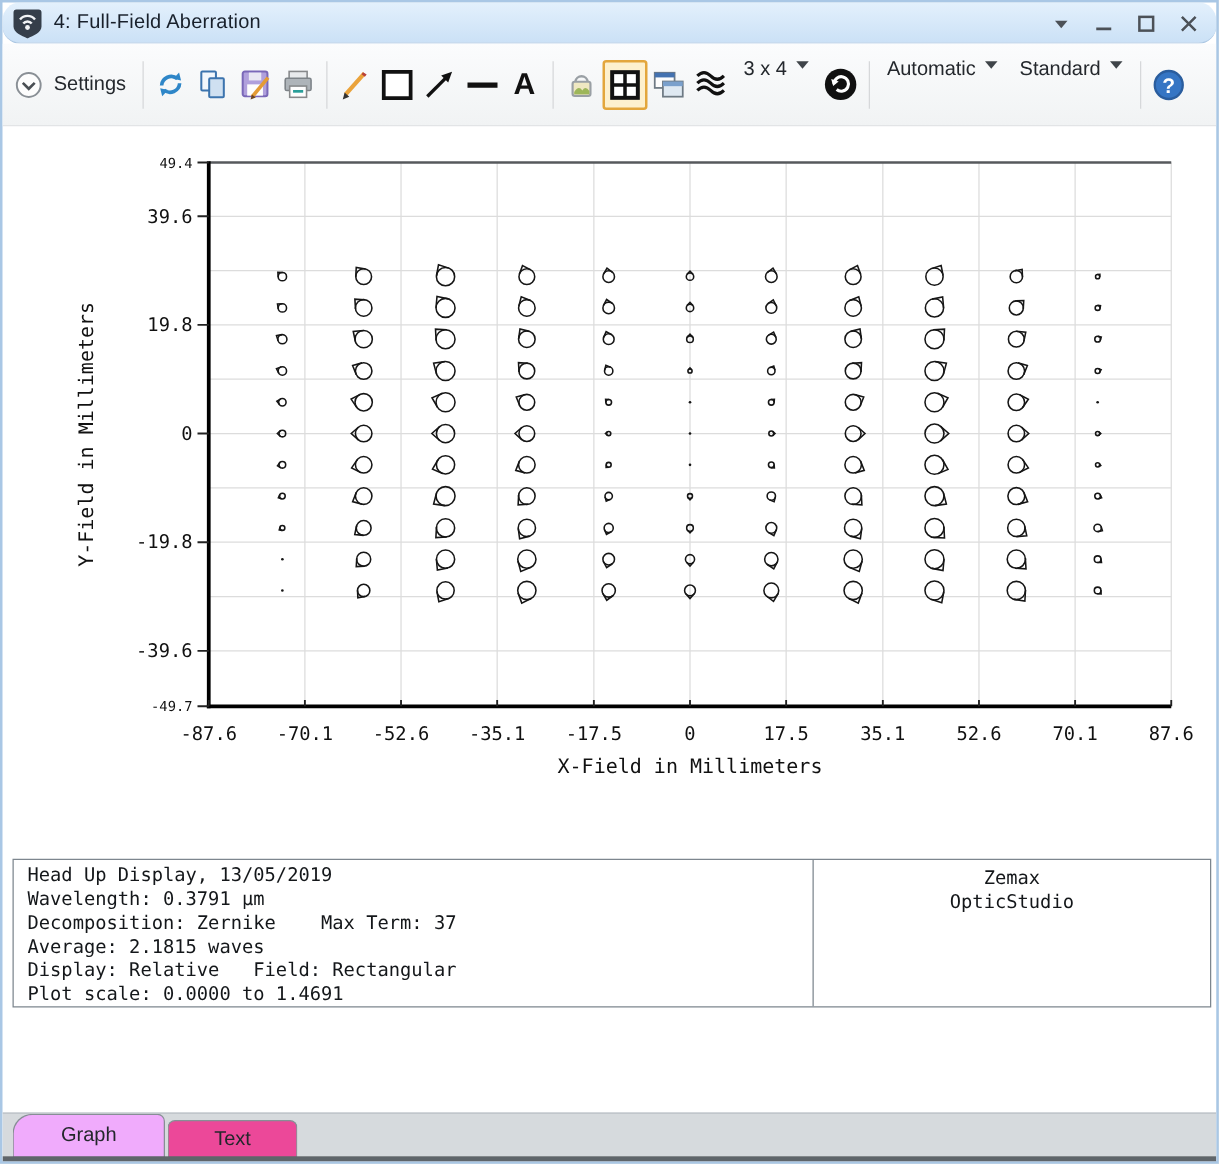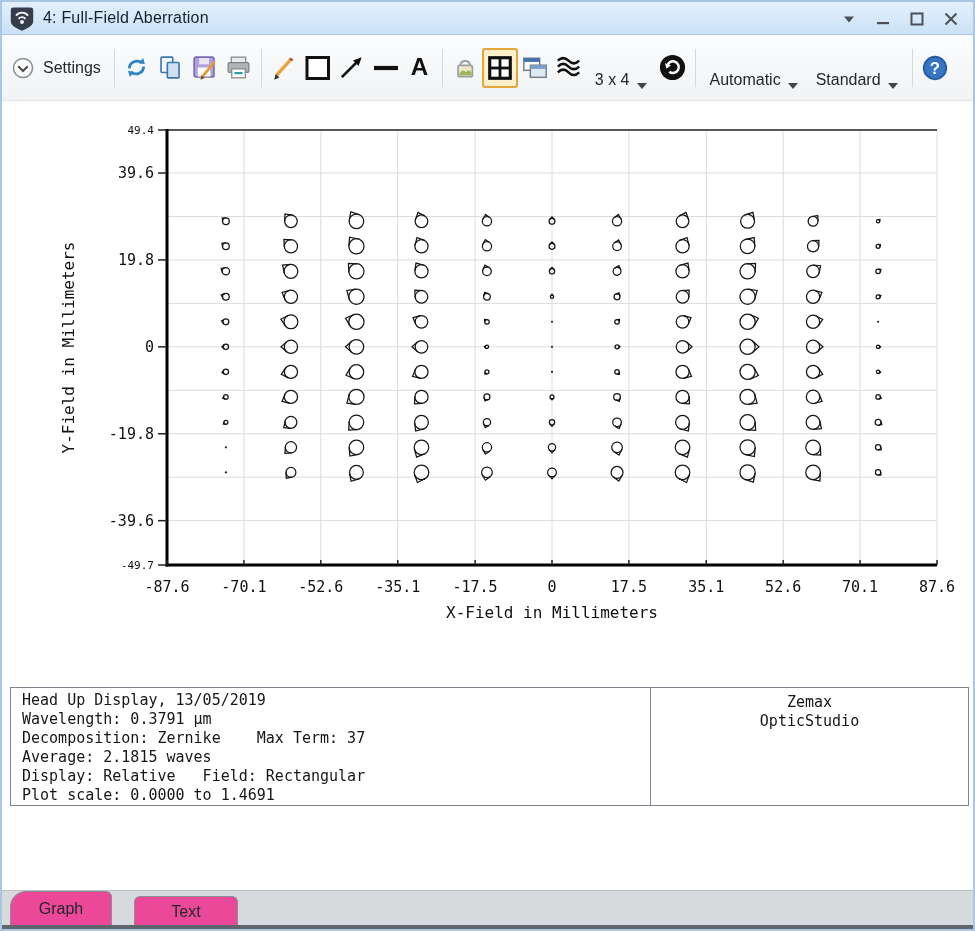--- a/index.html
+++ b/index.html
@@ -7,39 +7,39 @@
   #window {
     position:relative; width:975px; height:931px; background:#ffffff;
     border:2px solid #a9c7e5; outline:1px solid #6e9cc9; overflow:hidden;
     font-family:"Liberation Sans", sans-serif;
   }
   
   .titlebar {
     position:absolute; left:0; top:0; right:0; height:33px;
     background:linear-gradient(#e3f0fc,#cbe1f6);
     border-bottom:1px solid #aac6e2;
-    display:flex; align-items:center; padding-left:8px;
+    display:flex; align-items:center; padding-left:8px;border-radius:14px;
   }
   .titlebar .app-icon { width:24px; height:26px; margin-right:9px; flex:0 0 auto; }
   .title-text { font-size:16px; color:#18202b; letter-spacing:.2px; }
   .win-controls { position:absolute; right:8px; top:0; height:33px; display:flex; align-items:center; gap:6px; }
   .win-btn { width:28px; height:24px; display:flex; align-items:center; justify-content:center; cursor:default; }
   
   .toolbar {
     position:absolute; left:0; top:33px; right:0; height:66px;
     background:linear-gradient(#fbfcfd,#f1f3f4);
     border-bottom:1px solid #e2e4e6;
     display:flex; align-items:center; padding:0 6px;
   }
   .tb-sep { width:1px; height:38px; background:#d6d8da; margin:0 5px; flex:0 0 auter; }
   .tb-btn { height:42px; min-width:34px; display:flex; align-items:center; justify-content:center;
             border-radius:3px; padding:0 2px; }
   .settings-btn { display:flex; align-items:center; gap:7px; padding:0 8px 0 2px; height:42px; }
   .settings-btn span { font-size:16px; color:#24282d; }
-  .tb-label-btn { display:flex; align-items:flex-end; gap:7px; padding:0 9px; height:42px; font-size:16px; color:#24282d; }
+  .tb-label-btn { display:flex; align-items:flex-start; gap:7px; padding:0 9px; height:42px; font-size:16px; color:#24282d; }
   .caret { width:0; height:0; border-left:5px solid transparent; border-right:5px solid transparent;
            border-top:6px solid #3f4449; margin-top:2px; }
   .tb-active { background:#fdf0cd; border:2px solid #e3a63c; border-radius:3px; height:40px; }
   
   .plot-svg { position:absolute; left:0; top:84px; width:975px; height:571px; }
   
   .box { position:absolute; border:1px solid #7d868e; background:#fff;
          font-family:"DejaVu Sans Mono", monospace; color:#14171a; }
   #primary-box { left:8px; top:661px; width:959px; height:23px;
                  display:flex; align-items:center; justify-content:center; font-size:15px; }
@@ -50,21 +50,21 @@
   .brand-cell { position:absolute; left:640px; top:0; right:0; height:69px;
                 text-align:center; padding-top:5px; font-size:15px; line-height:19px; }
   .file-cell { position:absolute; left:640px; top:69px; right:0; bottom:0;
                border-top:1px solid #7d868e; text-align:center; padding-top:3px;
                font-size:15px; line-height:19px; }
   
   .tabbar { position:absolute; left:0; top:888px; right:0; height:35px;
             background:#d6dadd; border-top:1px solid #bac0c5; }
   .tab { position:absolute; display:flex; align-items:center; justify-content:center;
          font-size:16px; color:#23272b; border:1px solid #878e95; border-bottom:none; }
-  .tab-active { left:8px; top:0; width:102px; height:35px; background:#ec4899;
+  .tab-active { left:8px; top:0; width:122px; height:35px; background:#f0abfc;
                 border-radius:16px 6px 0 0; }
   .tab-inactive { left:132px; top:5px; width:104px; height:30px; background:#ec4899;
                   border-radius:6px 6px 0 0; }
   .bottom-strip { position:absolute; left:0; top:923px; right:0; height:8px; background:#5f656a; }
   svg { display:block; }
 </style>
 </head>
 <body>
 
 <div id="window">

